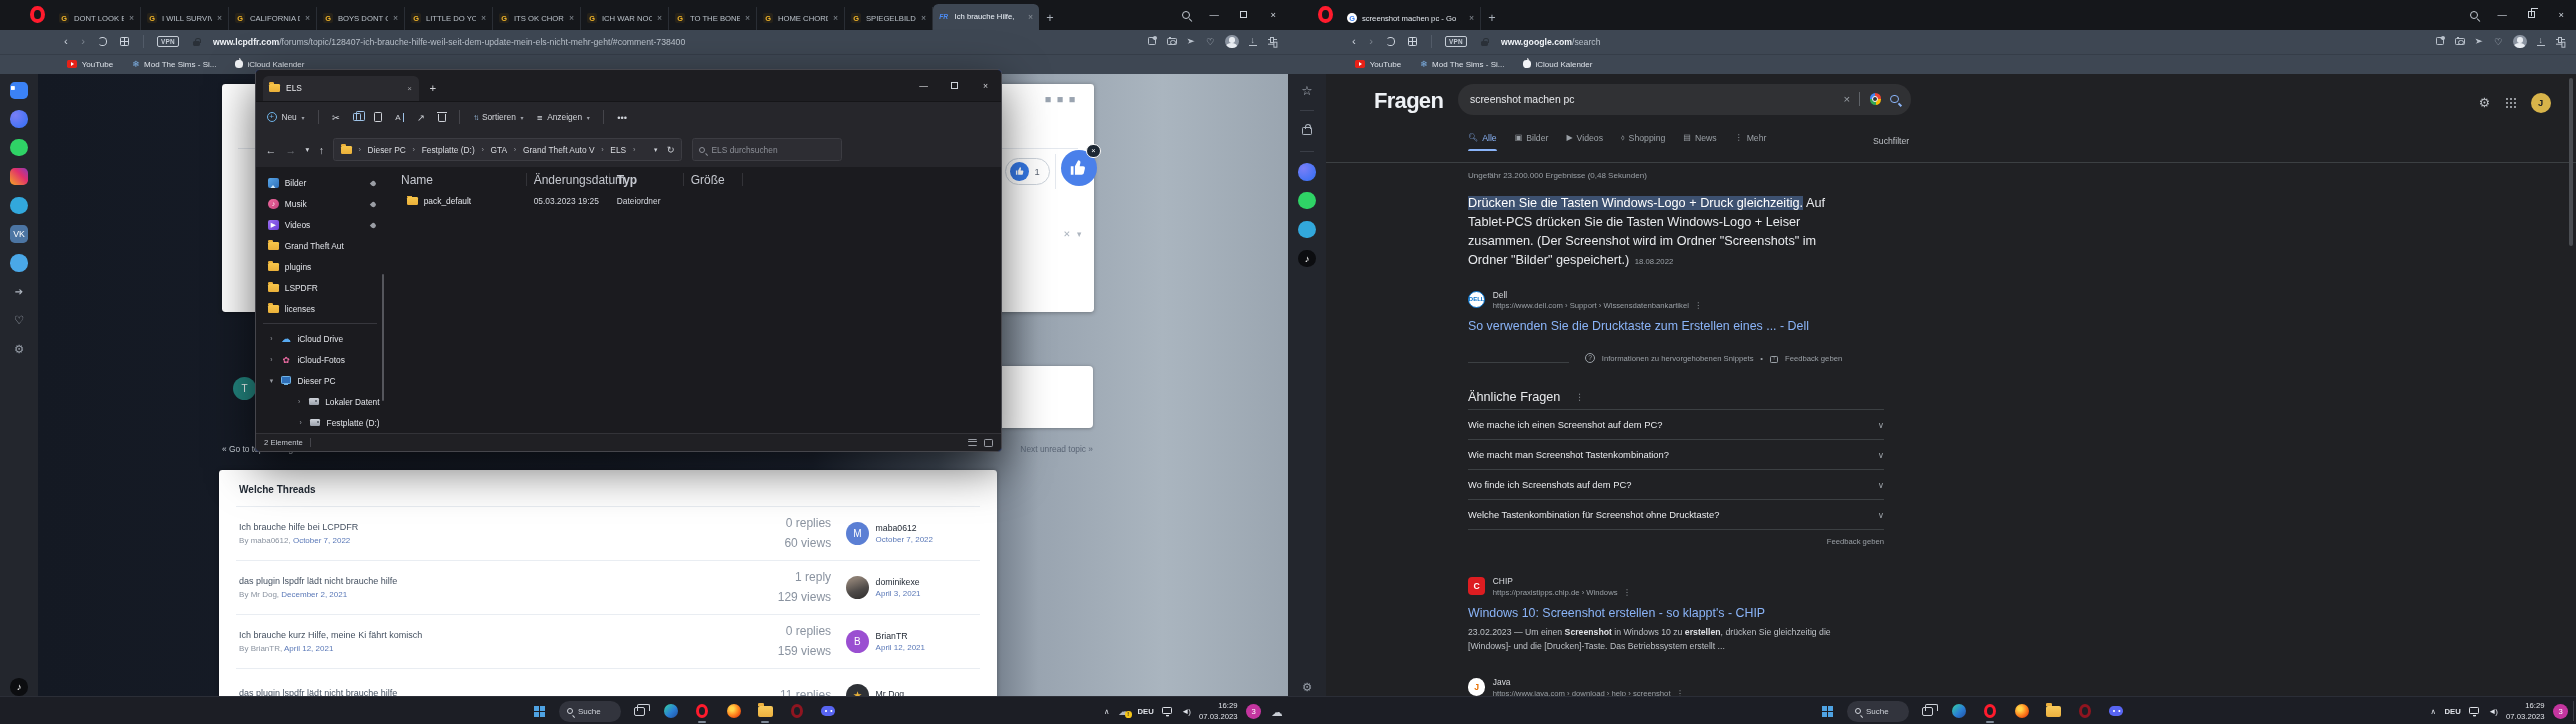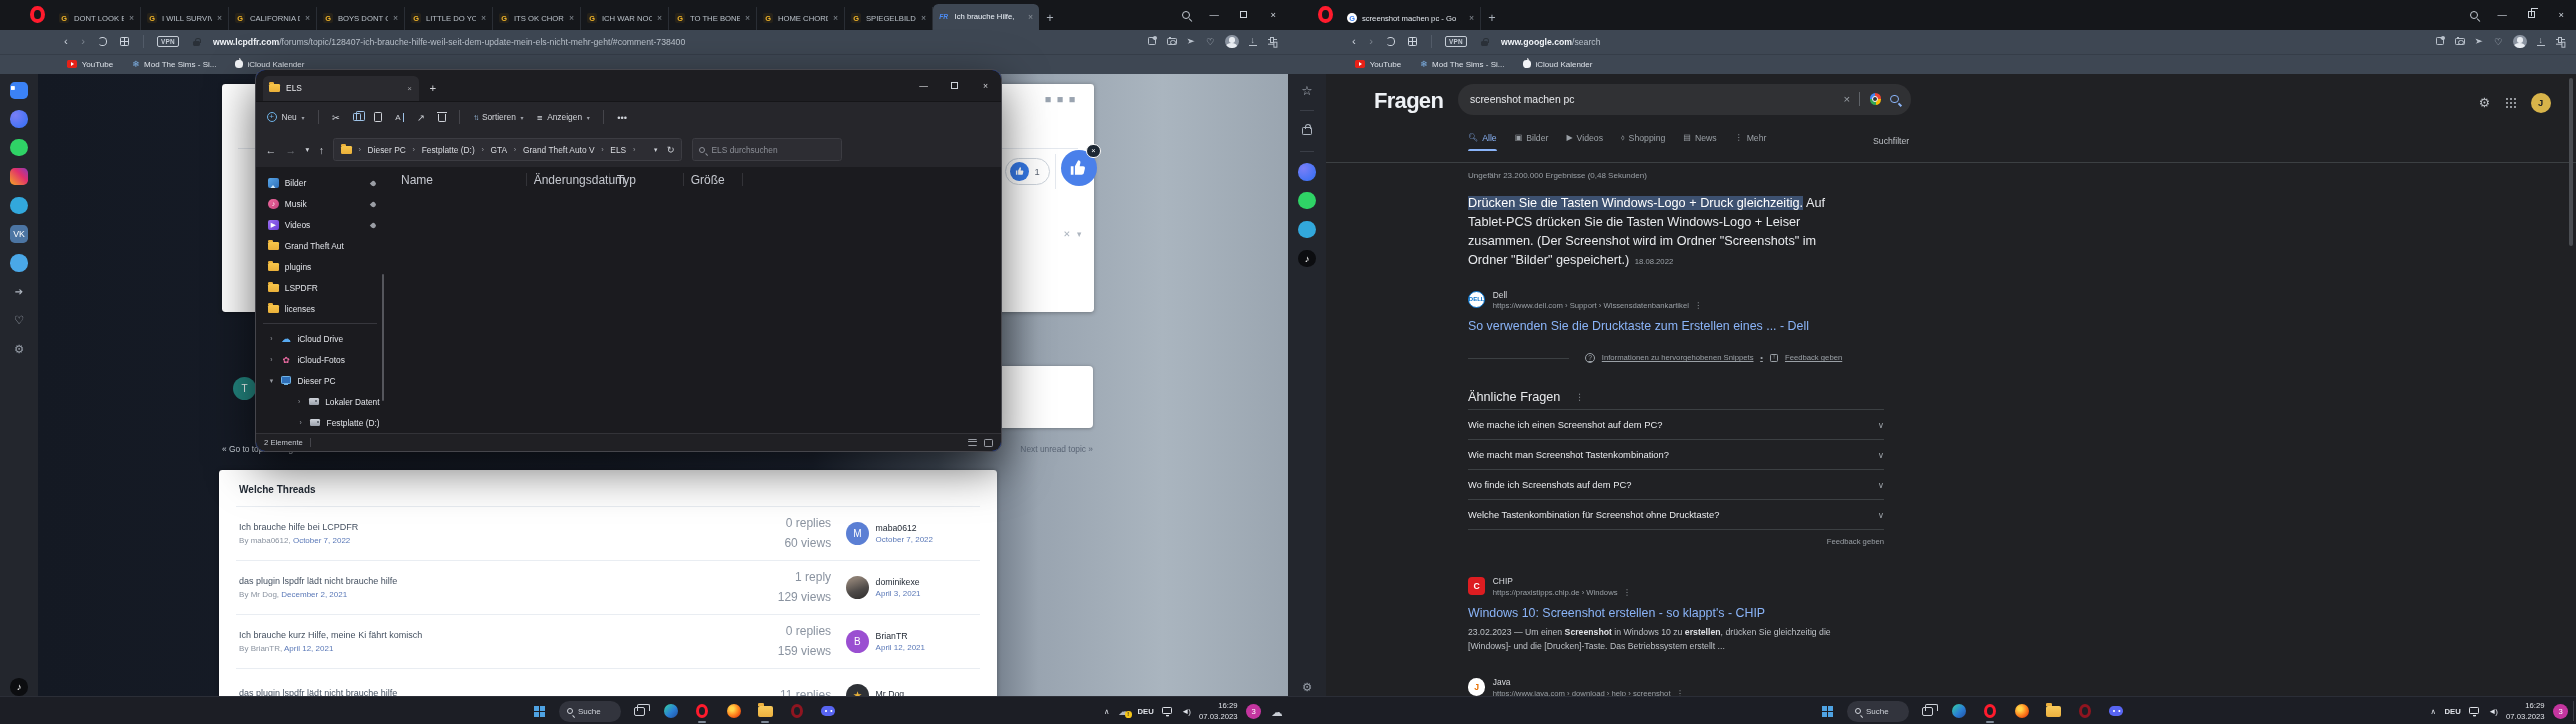--- a/index.html
+++ b/index.html
@@ -120,21 +120,21 @@
   .tr-meta{width:131px;display:flex;align-items:center;gap:6.7px;flex:none;}
   .tr-av{width:23px;height:23px;border-radius:50%;color:#fff;font-size:10px;display:flex;align-items:center;justify-content:center;flex:none;}
   .av-m{background:#5b7fd4;}
   .av-photo{background:linear-gradient(160deg,#8a7d72 20%,#4e4a48 60%,#2f2d2c);}
   .av-b{background:#9a4fd1;}
   .av-badge{background:#2e3136;color:#e8b23a;font-size:10.7px;}
   .tr-user{font-size:8.7px;color:#222a35;margin-bottom:2.7px;}
   .tr-date{font-size:8px;color:#5b79b8;}
 
   
-  .explorer{position:absolute;left:255px;top:69px;width:747px;height:383px;background:#1d4ed8;border-radius:10px;border:0.7px solid #46464c;box-shadow:0 16px 47px rgba(0,0,0,.6);display:flex;flex-direction:column;overflow:hidden;z-index:30;}
+  .explorer{position:absolute;left:255px;top:69px;width:747px;height:383px;background:#1d4ed8;border-radius:4px;border:0.7px solid #46464c;box-shadow:0 16px 47px rgba(0,0,0,.6);display:flex;flex-direction:column;overflow:hidden;z-index:30;}
   .ex-title{height:31px;background:#1d1d21;display:flex;align-items:flex-end;flex:none;}
   .ex-tab{width:156px;height:25.5px;background:#2a2a2f;border-radius:5.4px 5.4px 0 0;margin-left:6.7px;display:flex;align-items:center;gap:6px;padding:0 6.7px;color:#e8e9ec;font-size:8.4px;}
   .ex-tab .x{margin-left:auto;color:#9b9ca2;font-size:8px;}
   .ex-plus{color:#cfd0d5;font-size:11.4px;margin-left:10.7px;height:25.5px;display:flex;align-items:center;}
   .ex-ctl{margin-left:auto;display:flex;height:31px;align-items:center;}
   .ex-ctl span{width:31px;height:31px;display:flex;align-items:center;justify-content:center;color:#d8d9dd;font-size:8.7px;}
   .folder16{width:10.7px;height:8px;background:linear-gradient(#f8c64a,#eab03a);border-radius:1.3px;position:relative;flex:none;}
   .folder16:before{content:"";position:absolute;top:-2px;left:0;width:4.7px;height:2px;background:#eab03a;border-radius:1.3px 1.3px 0 0;}
   .ex-cmd{height:31px;background:#26262b;border-top:0.7px solid #151518;display:flex;align-items:center;padding:0 10.7px;gap:13.4px;flex:none;color:#d4d6db;font-size:8.4px;}
   .cmd-group{display:flex;align-items:center;gap:4.7px;}
@@ -176,21 +176,21 @@
   .si-pc{width:10px;height:7.4px;border:1px solid #6fb3e8;border-radius:1.3px;background:#2f6fb8;position:relative;margin-top:-1.3px;}
   .si-pc:before{content:"";position:absolute;left:2.3px;bottom:-2.7px;width:3.4px;height:1.3px;background:#6fb3e8;}
   .si-disk{width:10px;height:6.7px;background:linear-gradient(#cfd3da,#9aa0aa);border-radius:1.3px;position:relative;}
   .si-disk:before{content:"";position:absolute;right:1.3px;top:2px;width:2px;height:2px;border-radius:50%;background:#4d535c;}
   .side-scroll{position:absolute;right:1.3px;top:107px;width:2px;height:127px;background:#55565c;border-radius:1.3px;}
   .ex-main{flex:1;display:flex;flex-direction:column;min-width:0;position:relative;}
   .cols{display:flex;height:20px;align-items:center;color:#c6c9d0;font-size:12px;flex:none;margin-top:2.7px;}
   .col{padding-left:6.7px;border-right:0.7px solid #333338;height:13.4px;display:flex;align-items:center;}
   .c-name{width:142px;padding-left:16px;}
   .c-date{width:83px;}
-  .c-typ{width:74px;}
+  .c-typ{width:74px;font-weight:bold;}
   .c-size{width:59px;}
   .frow{display:flex;height:23px;align-items:center;color:#e6e8ed;font-size:8.4px;flex:none;}
   .frow .cell{padding-left:6.7px;white-space:nowrap;overflow:hidden;}
   .frow .f-name{width:142px;padding-left:0;display:flex;align-items:center;gap:6px;}
   .frow .f-date{width:83px;color:#d6d9df;}
   .frow .f-typ{width:74px;color:#d6d9df;}
   .frow .f-size{width:59px;text-align:right;padding-right:9.4px;color:#d6d9df;}
   .doc16{width:8px;height:10px;background:#e8eaee;border-radius:1.3px;position:relative;flex:none;}
   .doc16:before{content:"";position:absolute;left:1.3px;top:2px;width:5.4px;height:1px;background:#8a8f98;box-shadow:0 2px 0 #8a8f98,0 4px 0 #8a8f98;}
   .ex-status{height:18px;border-top:0.7px solid #333338;display:flex;align-items:center;padding:0 8px;color:#c6c9d0;font-size:7.7px;gap:6.7px;flex:none;background:#202024;}
@@ -230,21 +230,21 @@
   .gsnippet .sdate{font-size:7.7px;color:#9aa0a6;margin-left:5.4px;}
   .gsource{display:flex;align-items:center;gap:7.4px;margin-top:17.4px;}
   .gfav{width:17.4px;height:17.4px;border-radius:50%;background:#fff;display:flex;align-items:center;justify-content:center;font-size:7.4px;font-weight:bold;flex:none;}
   .gfav.dell{color:#0672cb;border:1.3px solid #0672cb;background:#fff;font-size:6px;}
   .gfav.chip{background:#dd1d21;color:#fff;border-radius:4px;font-size:8.7px;}
   .gfav.java{color:#e76f00;font-size:8.7px;}
   .gsrc-name{color:#dadce0;font-size:8.4px;line-height:1.5;}
   .gsrc-url{color:#9aa0a6;font-size:7.7px;}
   .gsrc-dots{color:#9aa0a6;font-size:8px;margin-left:5.4px;letter-spacing:0.7px;}
   .gtitle{display:block;color:#8ab4f8;font-size:12.4px;margin-top:8.7px;}
-  .ginfo-row{display:flex;align-items:center;gap:6.7px;margin-top:20px;color:#9aa0a6;font-size:7.7px;text-decoration:underline;}
+  .ginfo-row{display:flex;align-items:flex-end;gap:6.7px;margin-top:20px;color:#9aa0a6;font-size:7.7px;}
   .ginfo-line{width:101px;height:0.7px;background:#3c4043;margin-right:9.4px;}
   .qmark{width:10px;height:10px;border:0.9px solid #9aa0a6;border-radius:50%;display:inline-flex;align-items:center;justify-content:center;font-size:6.7px;flex:none;}
   .fb-ic{width:8.7px;height:7.4px;border:0.9px solid #9aa0a6;border-radius:1.3px;position:relative;flex:none;}
   .fb-ic:before{content:"!";position:absolute;left:2.7px;top:-1.3px;font-size:6px;color:#9aa0a6;}
   .rel-head{display:flex;align-items:center;gap:9.4px;color:#e8eaed;font-size:12.7px;margin-top:27px;margin-bottom:5.4px;}
   .rel-head .gsrc-dots{font-size:8.7px;}
   .qrow{display:flex;align-items:center;justify-content:space-between;border-top:0.7px solid #3c4043;height:30px;color:#e8eaed;font-size:9.4px;}
   .qrow .qchev{color:#9aa0a6;font-size:8.7px;}
   .rel-foot{display:flex;align-items:center;border-top:0.7px solid #3c4043;height:23px;color:#9aa0a6;font-size:7.7px;justify-content:flex-end;}
   .gsnip2{color:#bdc1c6;font-size:8.7px;line-height:13.4px;margin-top:6.7px;width:402px;}
@@ -654,20 +654,30 @@
             </div>
           <div class="side-scroll"></div>
         </div>
         <div class="ex-main">
           <div class="cols">
             <span class="col c-name">Name</span>
             <span class="col c-date">Änderungsdatum</span>
             <span class="col c-typ">Typ</span>
             <span class="col c-size">Größe</span>
           </div>
+          <div class="frow">
+            <span class="cell f-name">
+                <span style="width:16px;flex:none;"></span>
+                <span class="folder16"></span>
+                <span>pack_default</span>
+              </span>
+            <span class="cell f-date">05.03.2023 19:25</span>
+            <span class="cell f-typ">Dateiordner</span>
+            <span class="cell f-size"></span>
+          </div>
         </div>
       </div>
       <div class="ex-status">
         <span>2 Elemente</span>
         <span class="vsep"></span>
         <span class="status-views">
           <span class="sv-ic lines"></span>
           <span class="sv-ic"></span>
         </span>
       </div>

